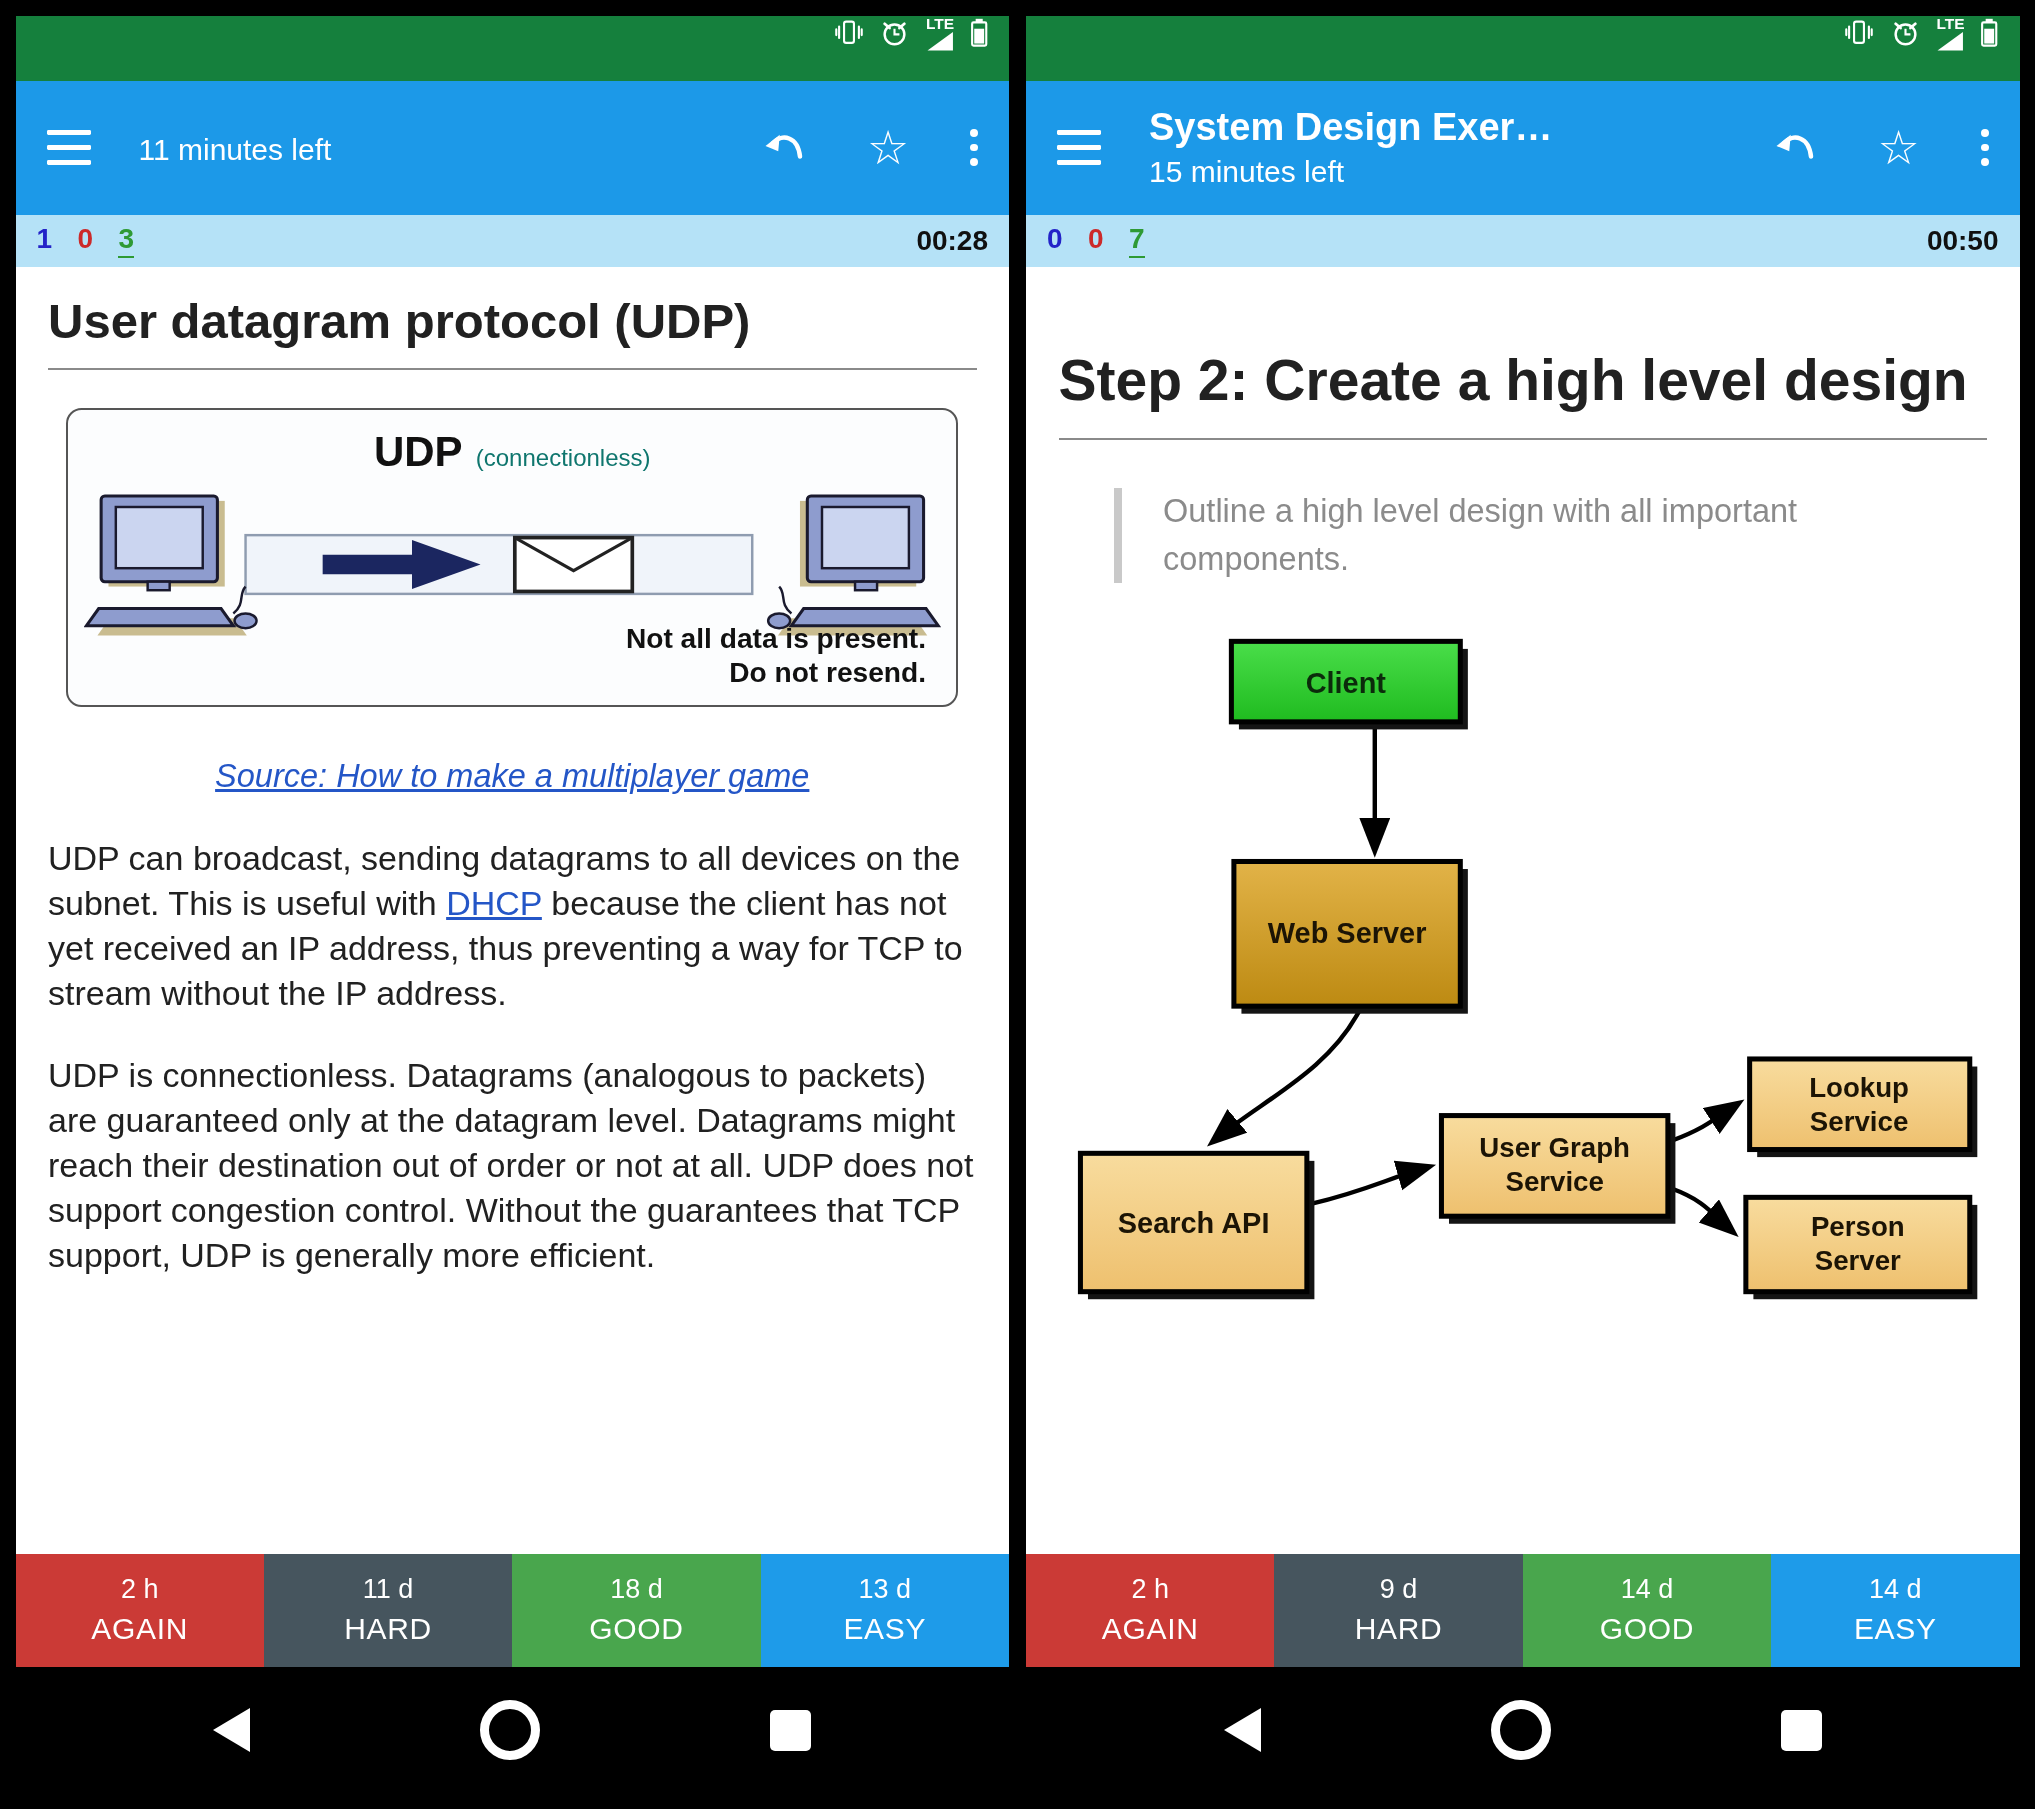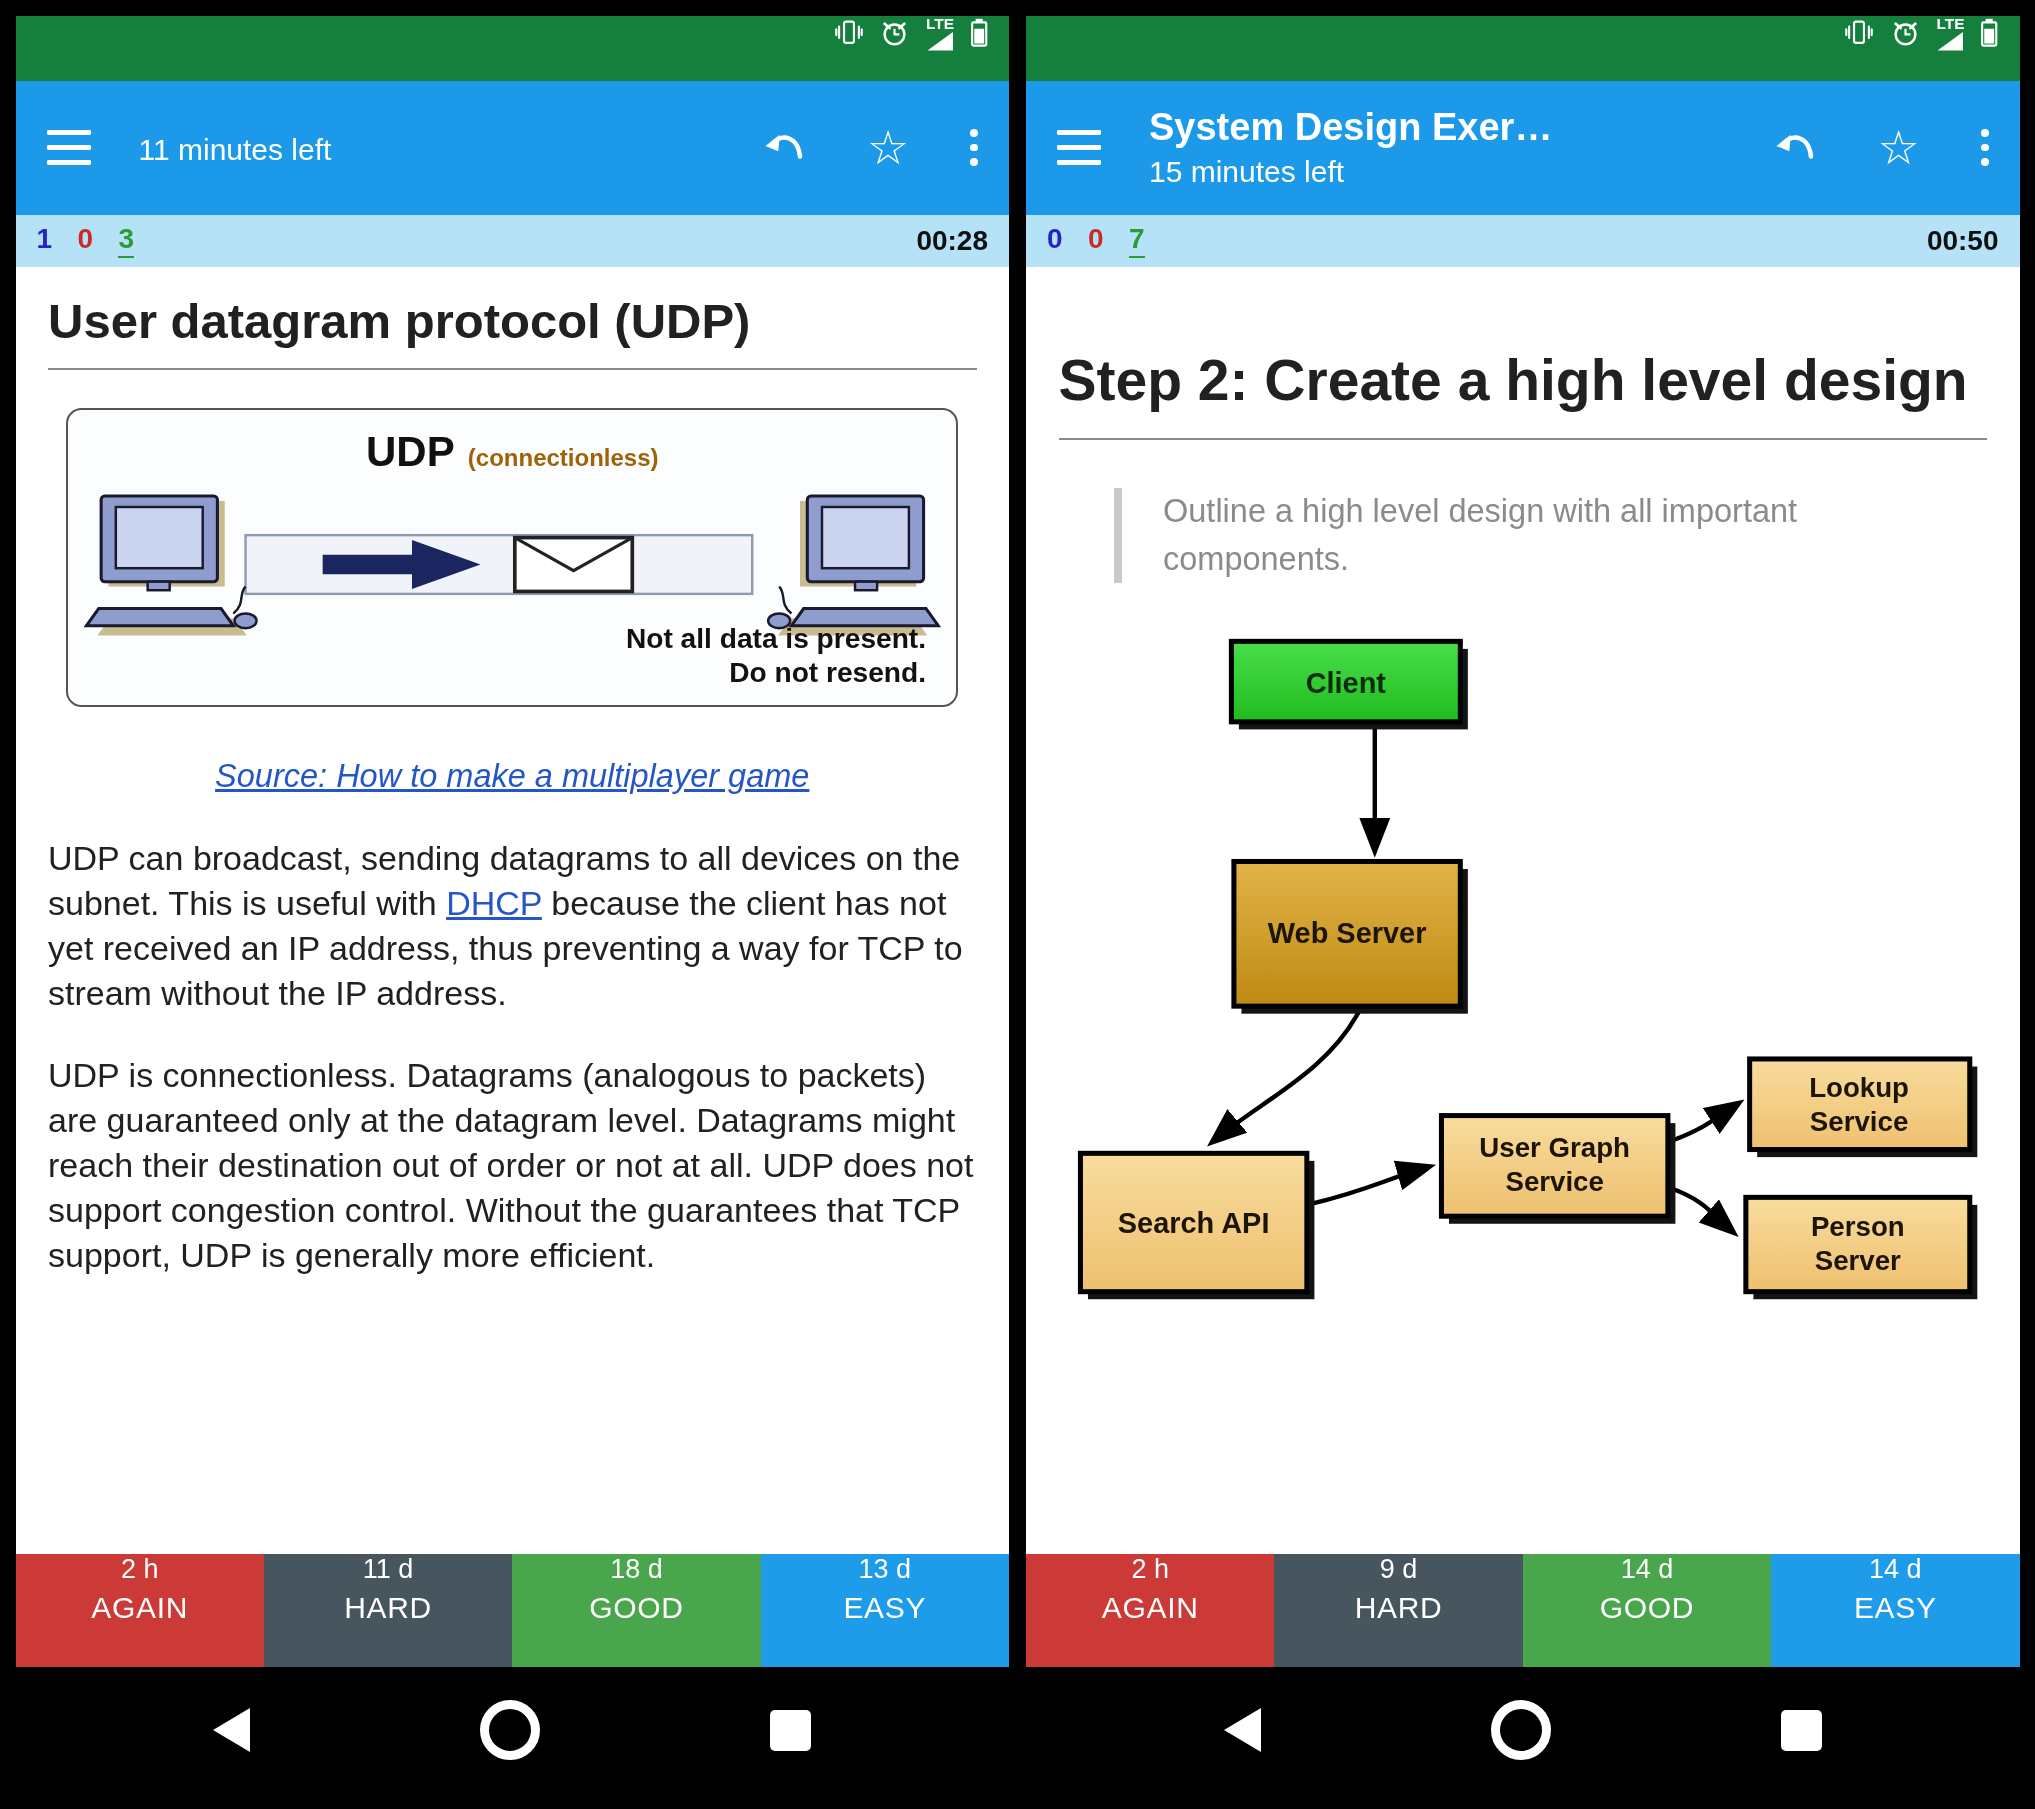--- a/index.html
+++ b/index.html
@@ -38,39 +38,39 @@
 
   
   .content{flex:1;overflow:hidden;padding:12.7px 32.5px 0;color:#212121;background:#fff}
   .card-title{font-size:49px;font-weight:700;line-height:1.18;margin:14px 0 17px}
   .card-title.step{font-size:57px;margin-top:68px;margin-bottom:24px}
   .divider{border:none;border-top:2.1px solid #8a8a8a;margin:0 0 38px}
 
   .figure{border:2.1px solid #555;border-radius:15.5px;margin:0 18.4px;padding:18.4px 15.5px 8.5px;background:#fcfdfe}
   .figure-head{text-align:center;margin-bottom:4.2px}
   .figure-title{font-size:42px;font-weight:700;color:#111}
-  .figure-note{font-size:24px;font-weight:700;color:#a16207;margin-left:10px}
+  .figure-note{font-size:24px;font-weight:400;color:#0f766e;margin-left:10px}
   .figure svg{width:100%;height:216px;display:block}
   svg text{font-family:"Liberation Sans",sans-serif}
 
   .source-line{text-align:center;margin:51px 0 41px}
   .link{color:#2456c7;text-decoration:underline;cursor:pointer}
   .source-link{font-size:32.5px;font-style:italic}
   .para{font-size:34px;line-height:45px;margin:0 0 37px}
 
   .quote{display:flex;margin:48px 0 42px 55px}
   .quote-bar{width:8.5px;background:#c9c9c9;flex:none}
   .quote-text{font-size:32.5px;line-height:1.45;color:#8b8b8b;padding-left:41px;max-width:636px}
 
   .diagram-wrap{margin-left:11.3px}
   .diagram-wrap svg{width:919px;height:717px;display:block}
 
   
   .answers{height:113px;display:flex;flex:none}
-  .answer{flex:1;display:flex;flex-direction:column;align-items:center;justify-content:flex-start;color:#fff;cursor:pointer}
+  .answer{flex:1;display:flex;flex-direction:column;align-items:center;justify-content:center;color:#fff;cursor:pointer}
   .answer-time{font-size:27px}
   .answer-label{font-size:30px;margin-top:6.4px;letter-spacing:0.7px}
   .answer.again{background:#cb3a36}
   .answer.hard{background:#46555e}
   .answer.good{background:#49a64d}
   .answer.easy{background:#1e9be9}
 
   
   .navbar{height:127px;background:#000;display:flex;align-items:center;justify-content:center;gap:230px;flex:none}
   .nav-back{width:0;height:0;border-top:22.6px solid transparent;border-bottom:22.6px solid transparent;border-right:37px solid #fff;cursor:pointer}

